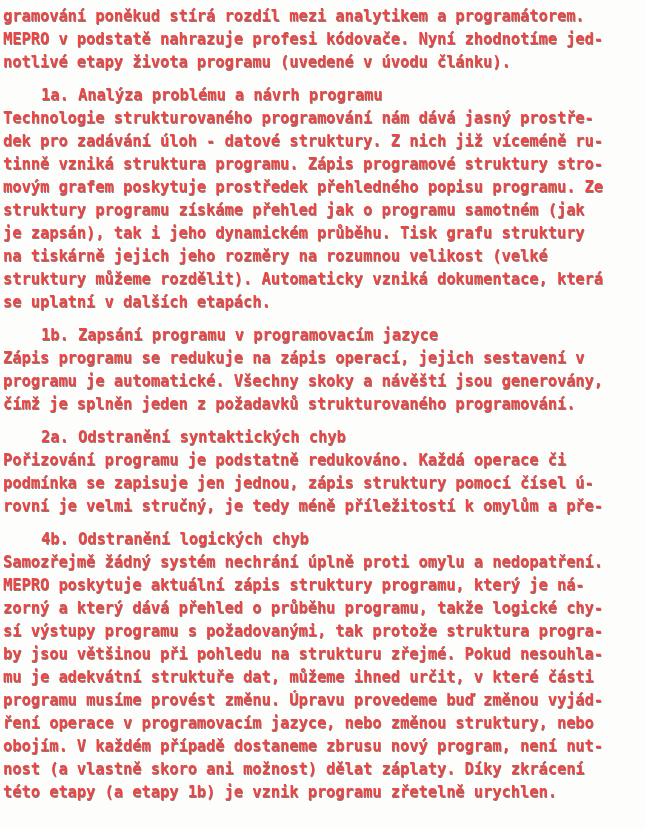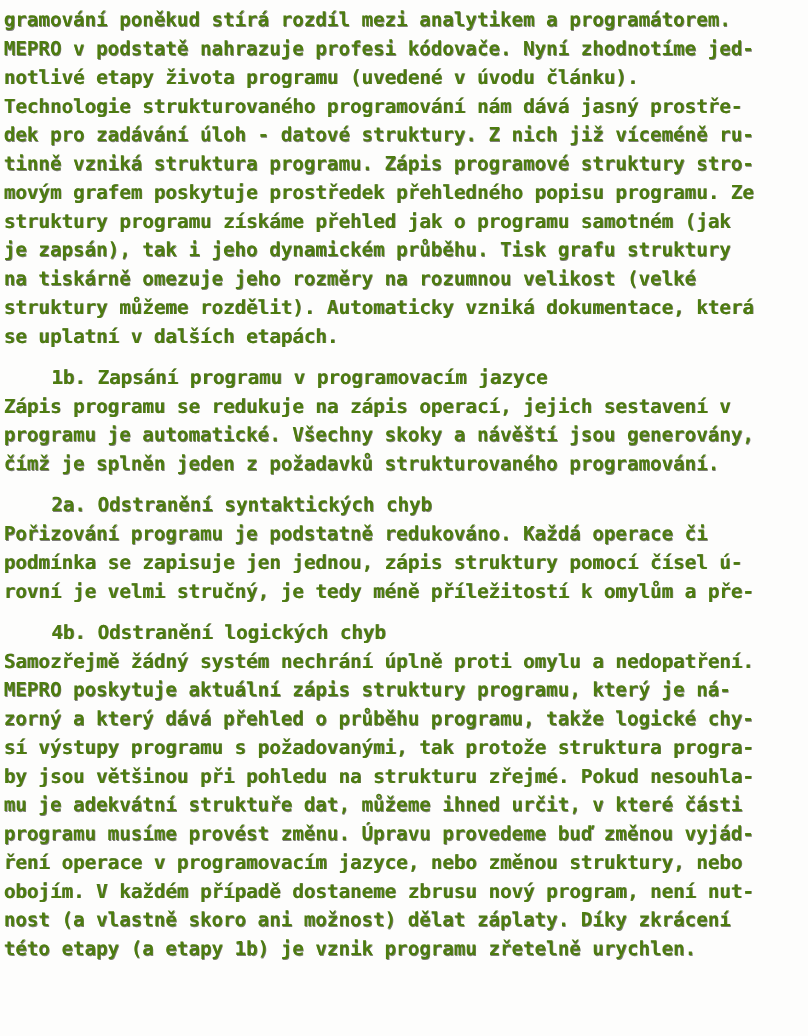--- a/index.html
+++ b/index.html
@@ -14,21 +14,21 @@
     background: #fdfdfc;
     overflow: hidden;
     box-sizing: border-box;
     padding: 5px 0 0 3px;
   }
   .typewriter {
     font-family: "DejaVu Sans Mono", "Liberation Mono", monospace;
     font-weight: 700;
     font-size: 15.5px;
     line-height: 23px;
-    color: #4d7c0f;
+    color: #ef4444;
     text-shadow: 0.5px 0.5px 0.4px rgba(25,22,20,0.55);
     letter-spacing: -0.1px;
   }
   p.para {
     margin: 0;
   }
   .line {
     display: block;
     white-space: pre;
   }
@@ -46,29 +46,30 @@
 <body>
 
 <div class="paper typewriter">
 
   <p class="para">
     <span class="line">gramování poněkud stírá rozdíl mezi analytikem a programátorem.</span>
     <span class="line">MEPRO v podstatě nahrazuje profesi kódovače. Nyní zhodnotíme jed-</span>
     <span class="line">notlivé etapy života programu (uvedené v úvodu článku).</span>
   </p>
 
+  <h2 class="heading">1a. Analýza problému a návrh programu</h2>
 
   <p class="para">
     <span class="line">Technologie strukturovaného programování nám dává jasný prostře-</span>
     <span class="line">dek pro zadávání úloh - datové struktury. Z nich již víceméně ru-</span>
     <span class="line">tinně vzniká struktura programu. Zápis programové struktury stro-</span>
     <span class="line">movým grafem poskytuje prostředek přehledného popisu programu. Ze</span>
     <span class="line">struktury programu získáme přehled jak o programu samotném (jak</span>
     <span class="line">je zapsán), tak i jeho dynamickém průběhu. Tisk grafu struktury</span>
-    <span class="line">na tiskárně omezuje jeho rozměry na rozumnou velikost (velké</span>
+    <span class="line">na tiskárně jejich jeho rozměry na rozumnou velikost (velké</span>
     <span class="line">struktury můžeme rozdělit). Automaticky vzniká dokumentace, která</span>
     <span class="line">se uplatní v dalších etapách.</span>
   </p>
 
   <h2 class="heading">1b. Zapsání programu v programovacím jazyce</h2>
 
   <p class="para">
     <span class="line">Zápis programu se redukuje na zápis operací, jejich sestavení v</span>
     <span class="line">programu je automatické. Všechny skoky a návěští jsou generovány,</span>
     <span class="line">čímž je splněn jeden z požadavků strukturovaného programování.</span>

